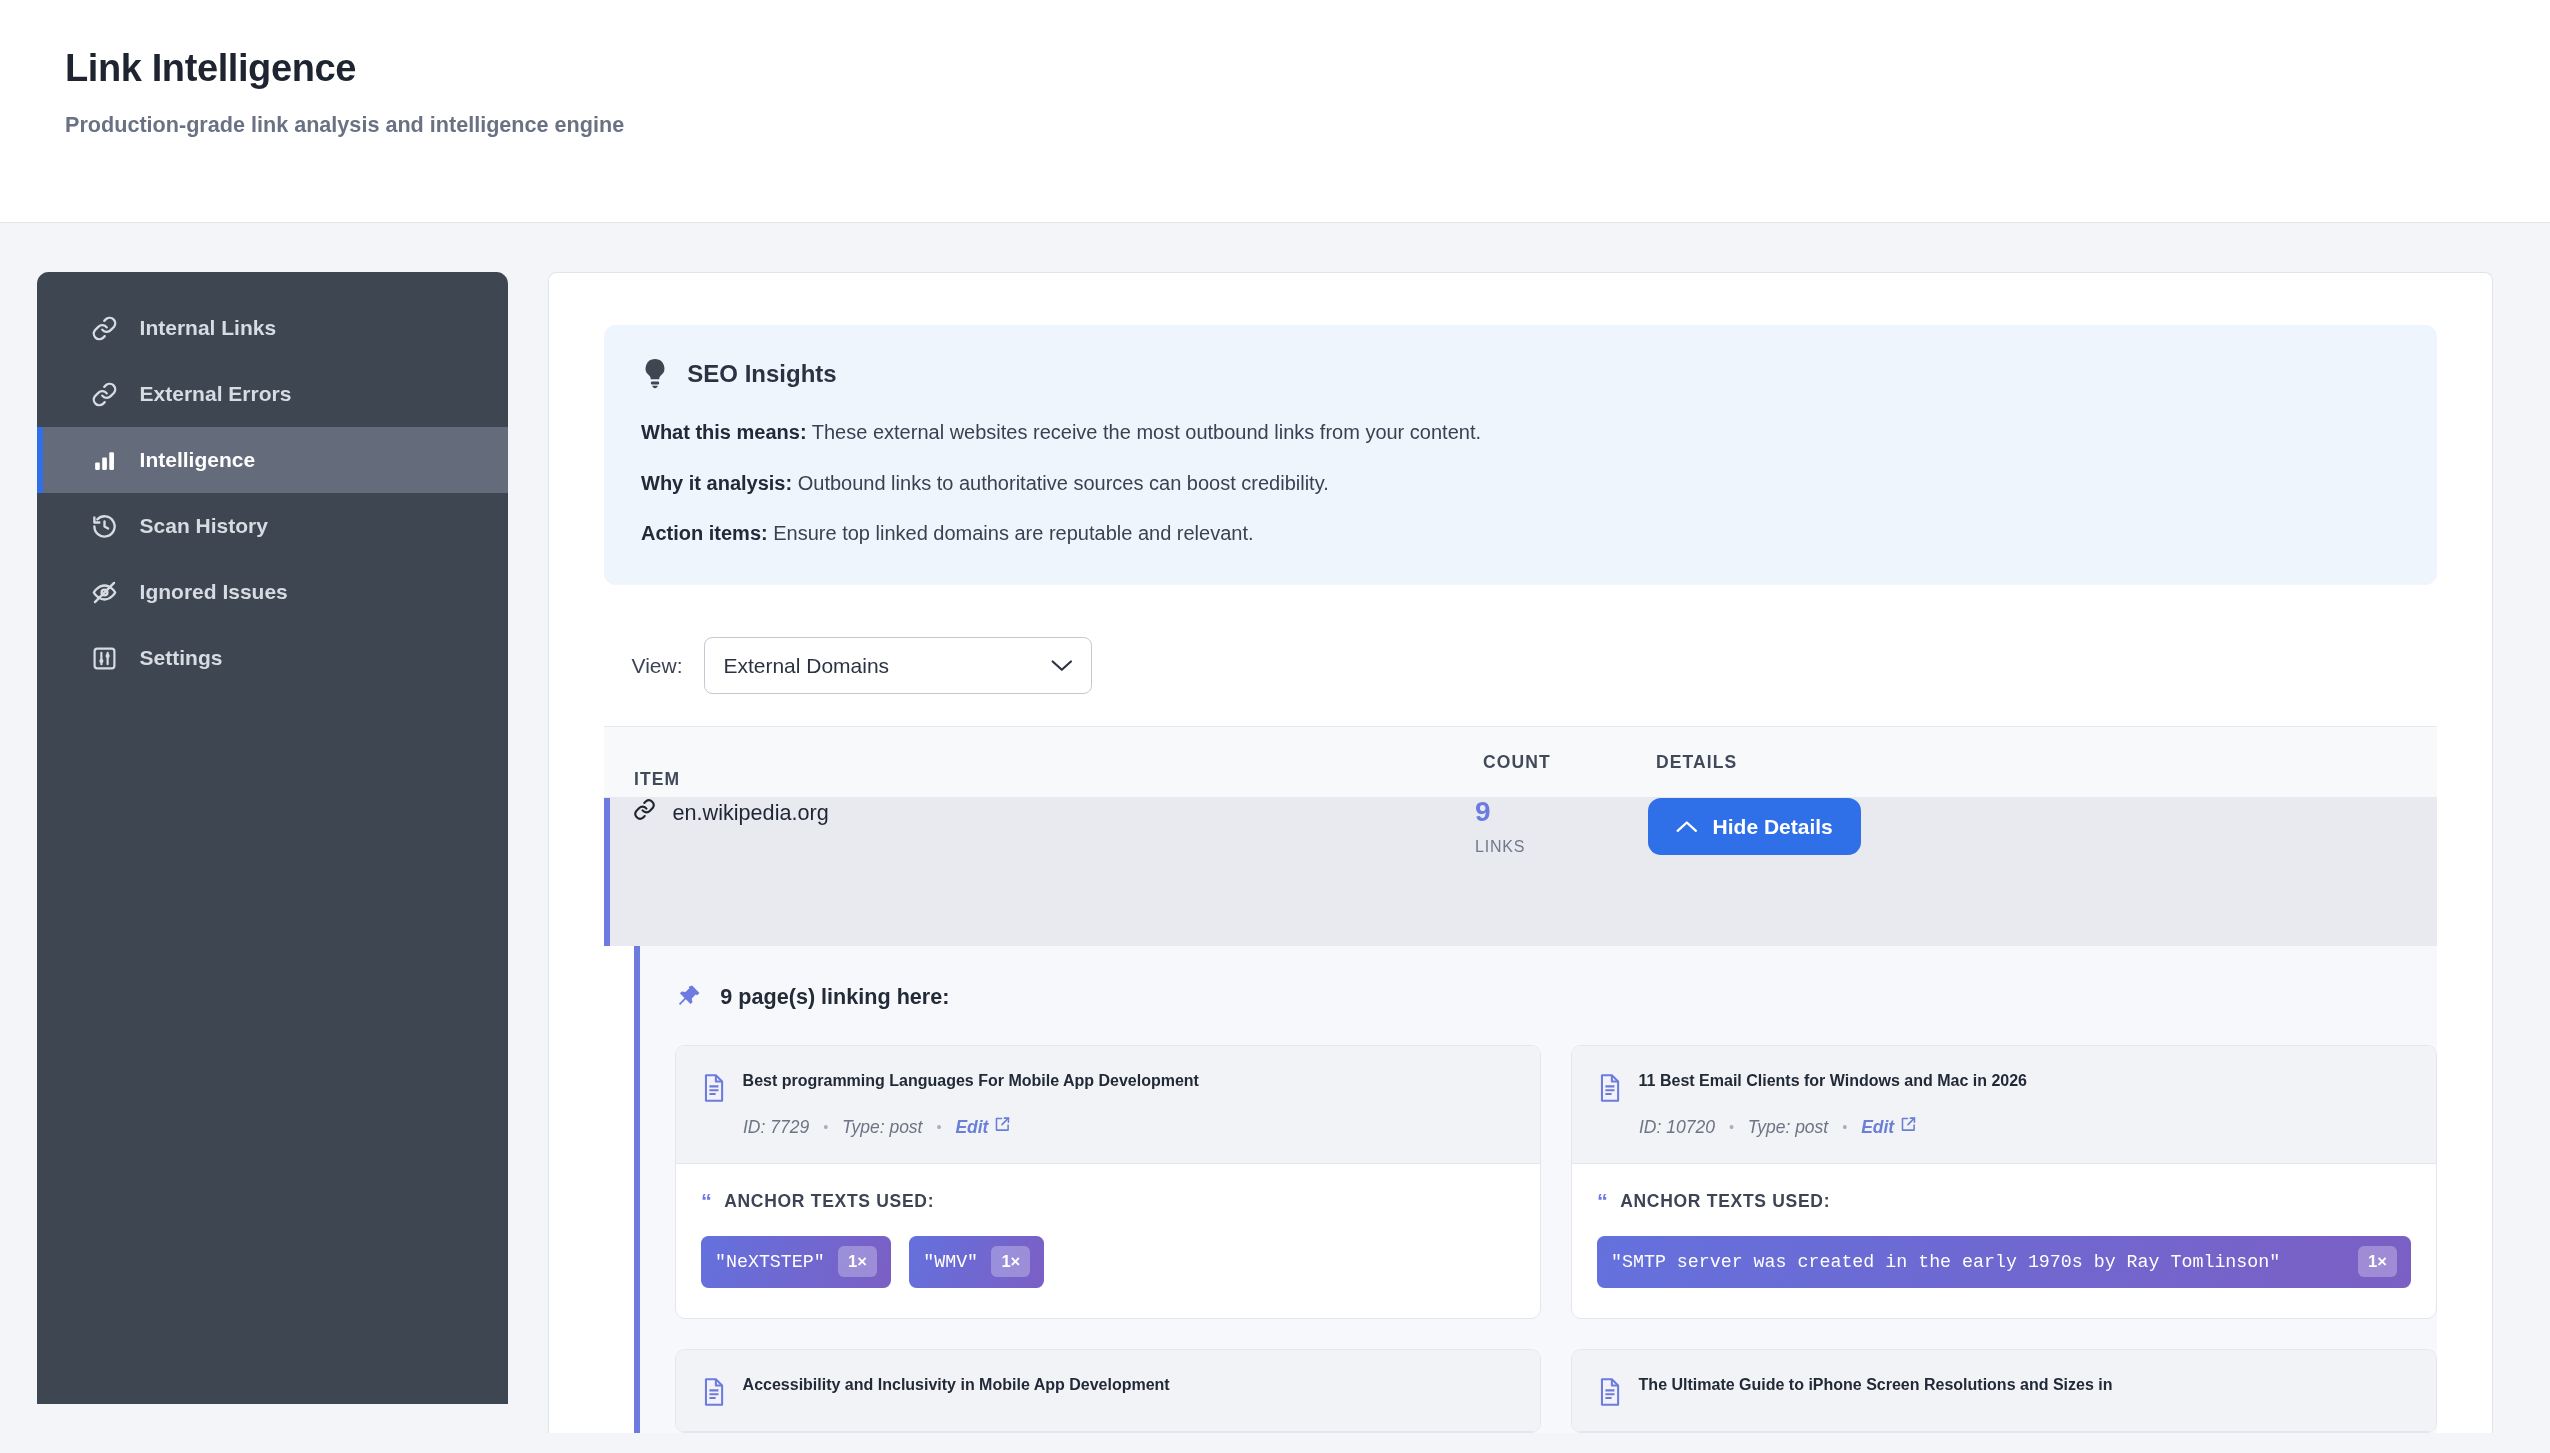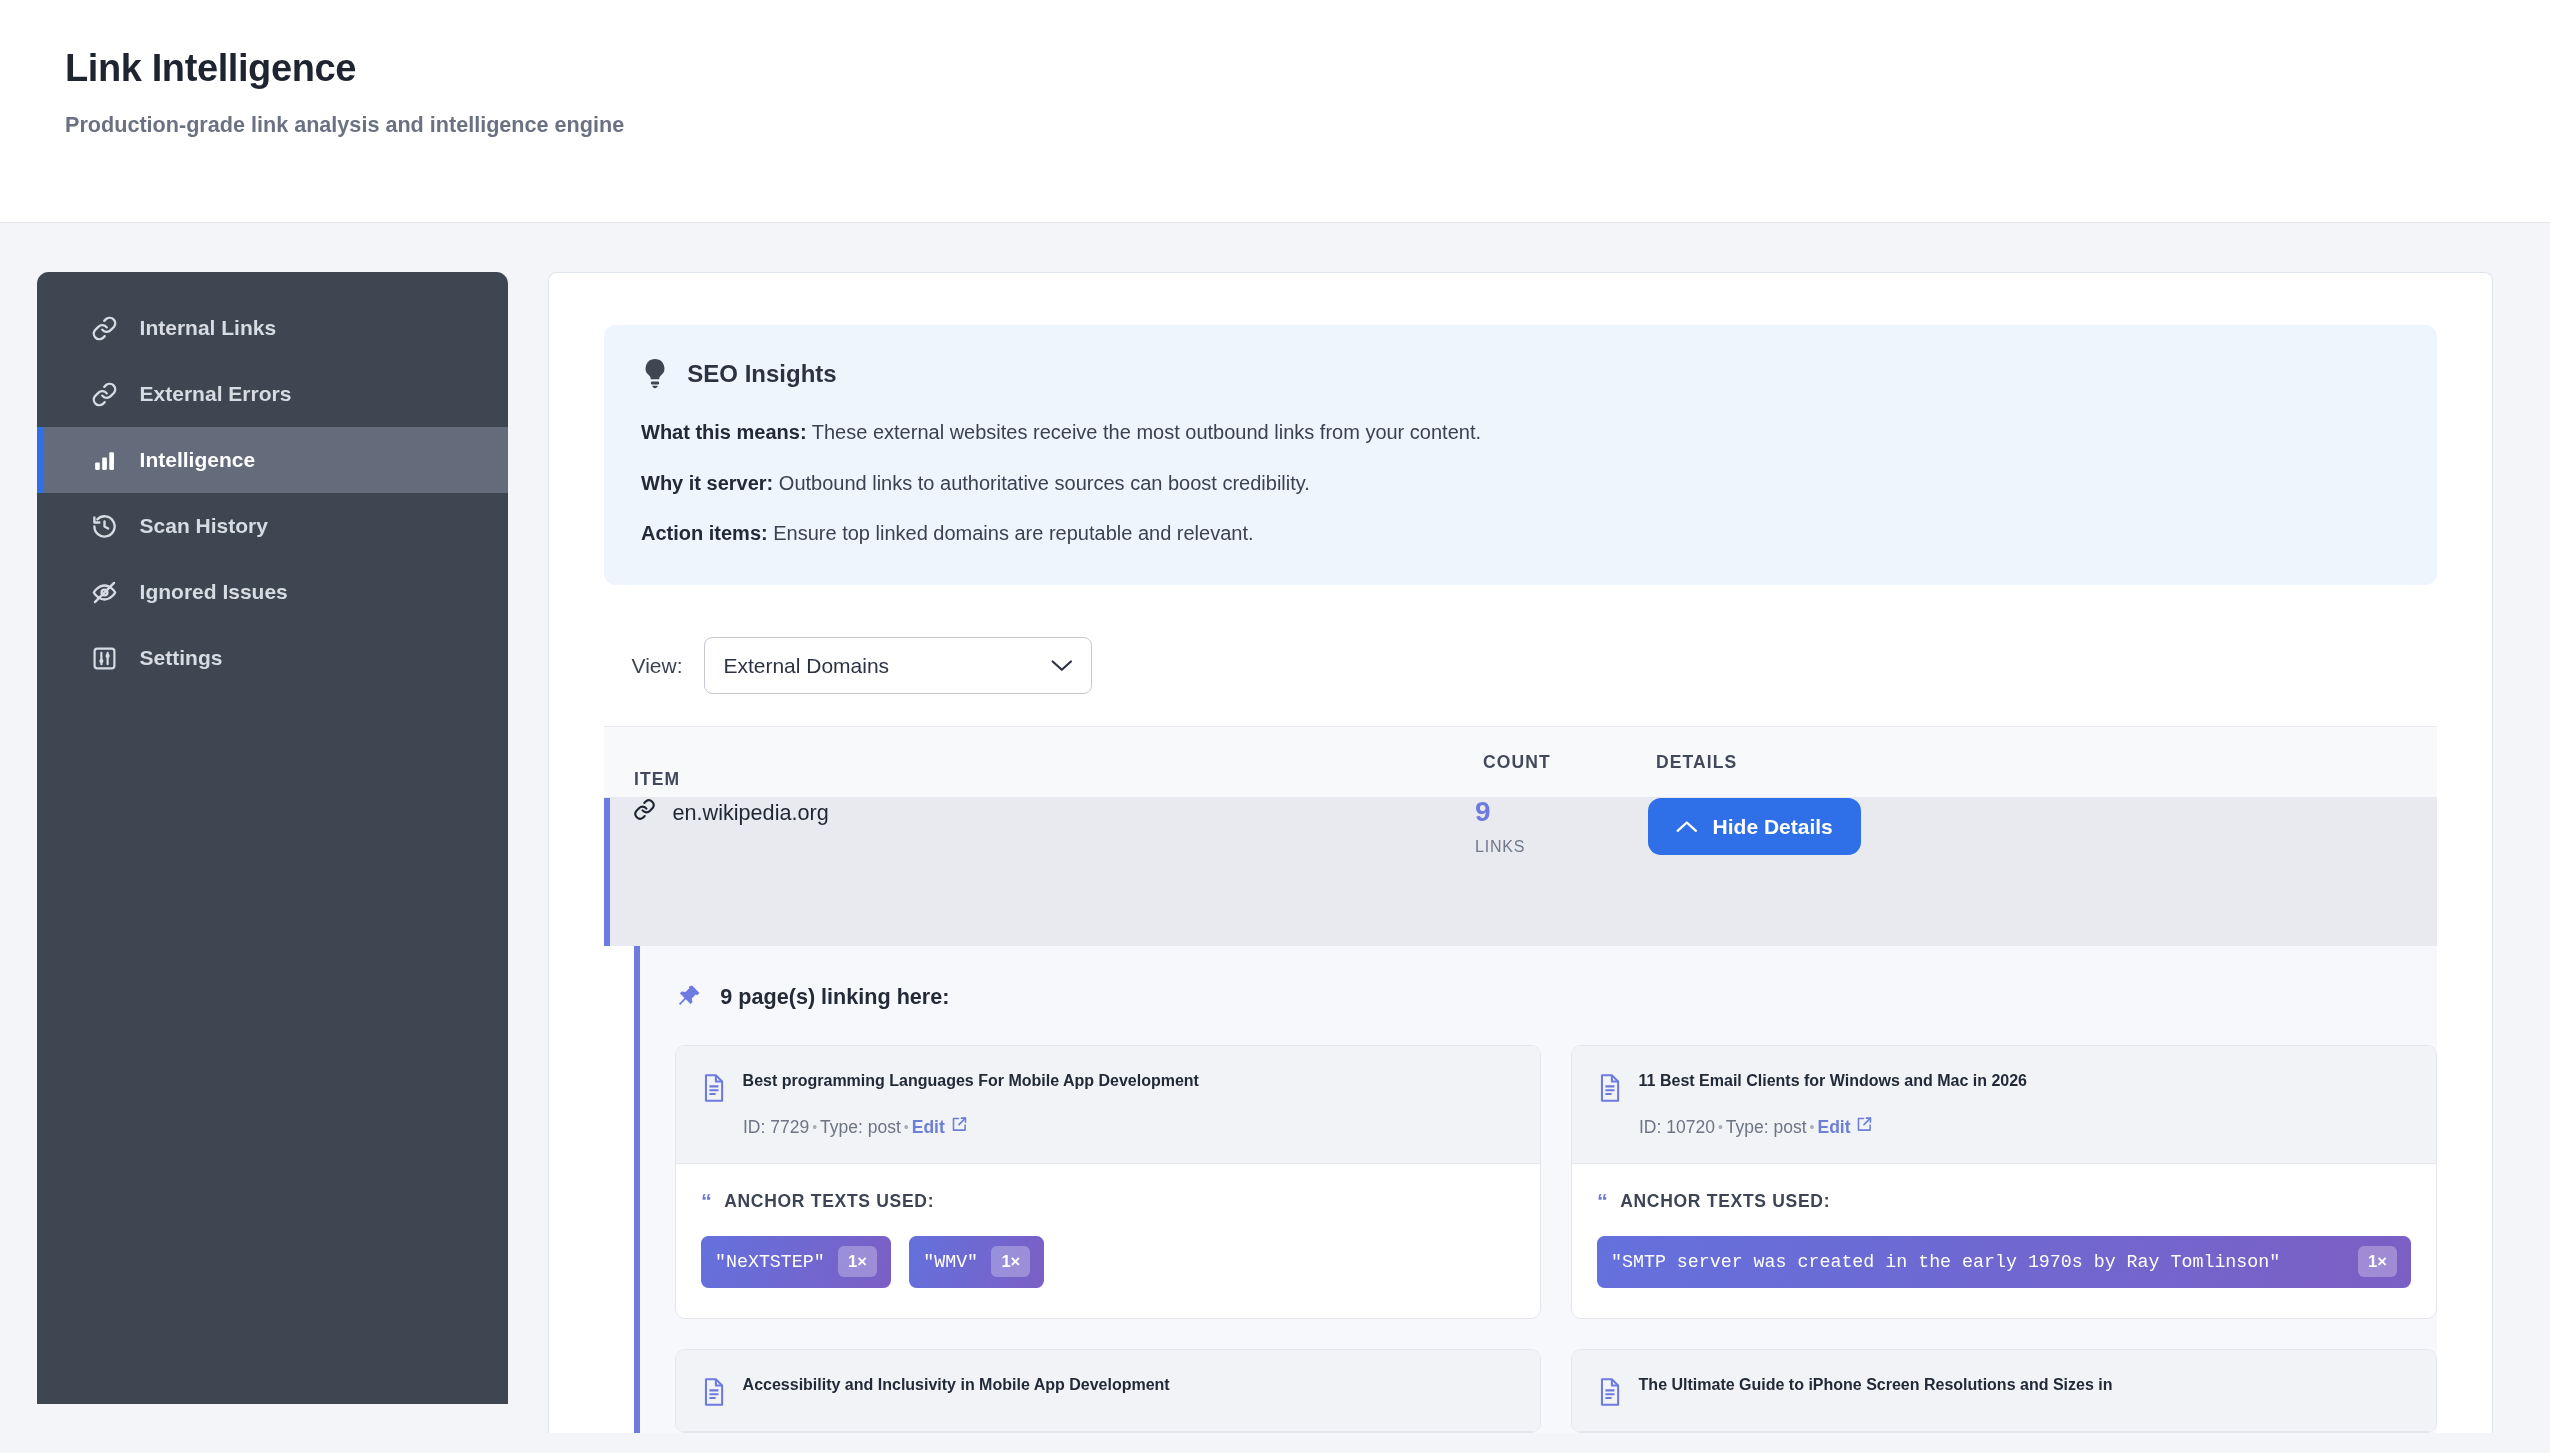--- a/index.html
+++ b/index.html
@@ -255,21 +255,22 @@
     color: #222a38;
     line-height: 1.25;
   }
   .pcard-meta {
     margin-top: 14px;
     margin-left: 42px;
     font-size: 17.5px;
     color: #6d7484;
     display: flex;
     align-items: center;
-    gap: 3px;
+    gap: 14px;
+    font-style: italic;
   }
   .dot { color: #a8aeba; font-size: 14px; }
   .edit-link {
     color: #6b7fd7;
     text-decoration: none;
     font-weight: 600;
     display: inline-flex;
     align-items: center;
     gap: 5.8px;
     cursor: pointer;
@@ -404,21 +405,21 @@
               <path d="M9.6 24.6h4.8c-.3 1.3-1.3 2.1-2.4 2.1s-2.1-.8-2.4-2.1z"></path>
             </svg>
         </span>
         <span class="insights-title">SEO Insights</span>
       </div>
 
       <div class="insight-line">
         <b>What this means:</b><span> These external websites receive the most outbound links from your content.</span>
       </div>
       <div class="insight-line">
-        <b>Why it server:</b><span> Outbound links to authoritative sources can boost credibility.</span>
+        <b>Why it analysis:</b><span> Outbound links to authoritative sources can boost credibility.</span>
       </div>
       <div class="insight-line">
         <b>Action items:</b><span> Ensure top linked domains are reputable and relevant.</span>
       </div>
     </section>
 
     <div class="view-row">
       <span class="view-label">View:</span>
       <div class="view-select">
         <span>External Domains</span>

